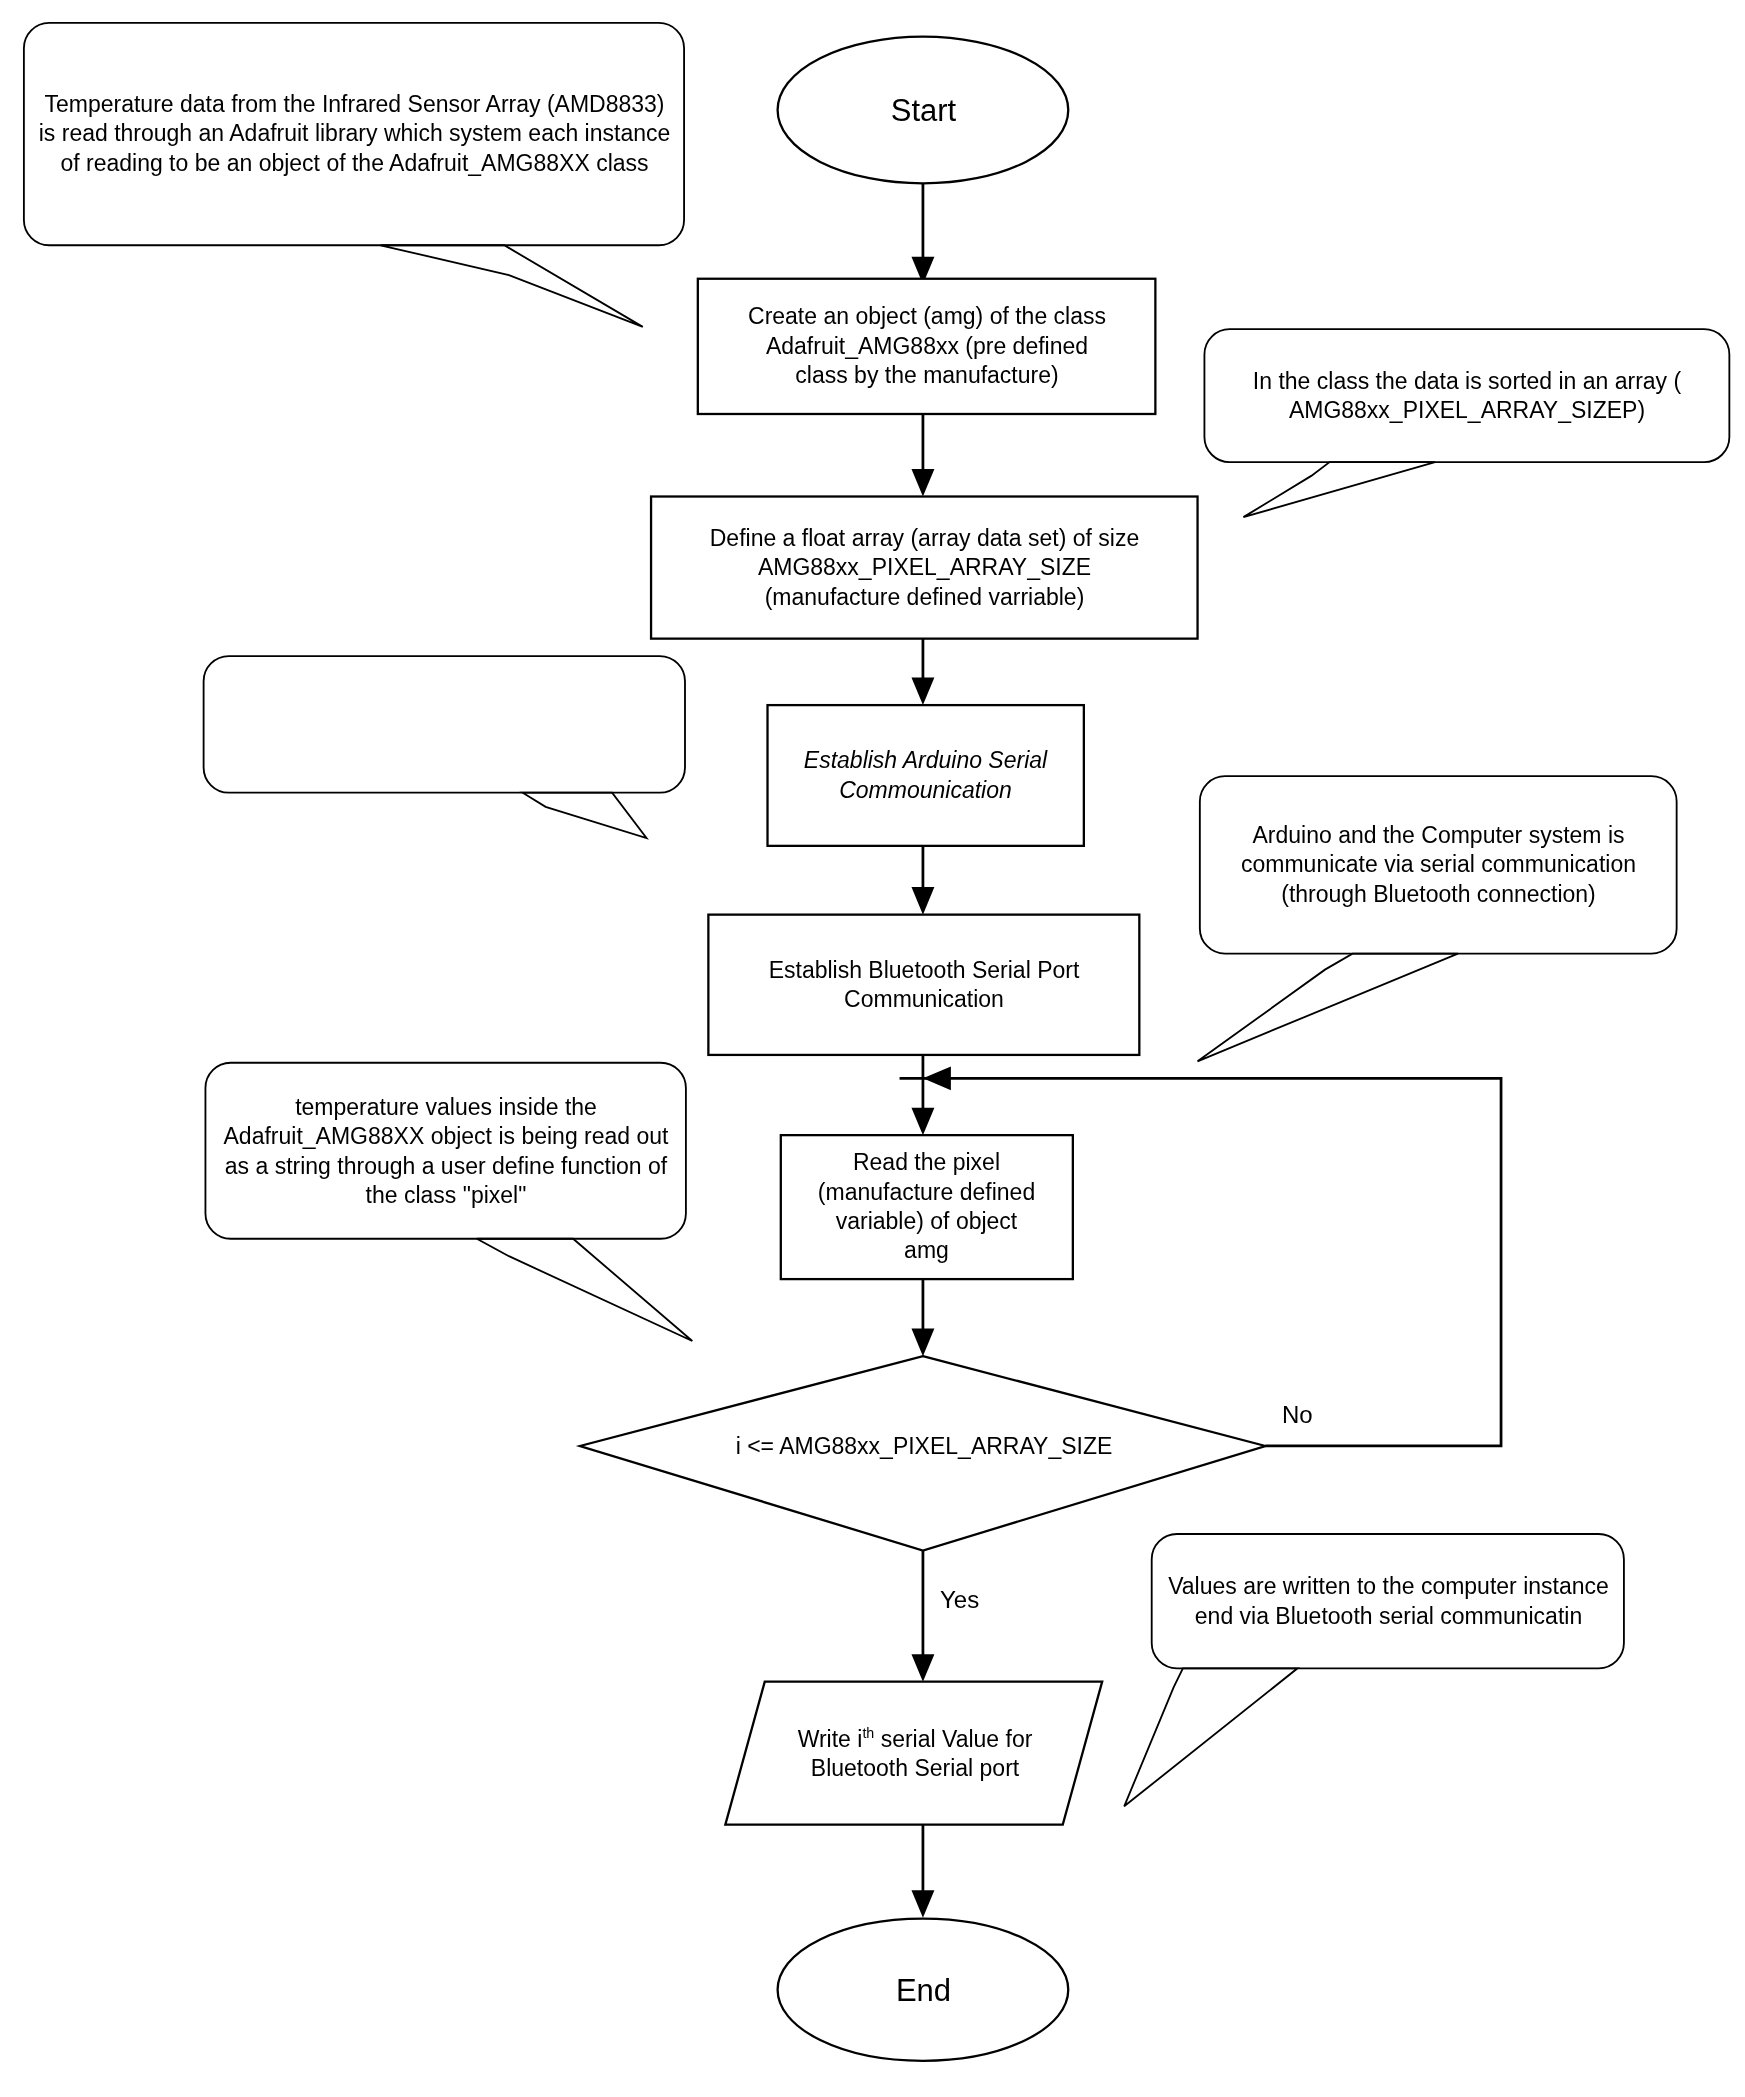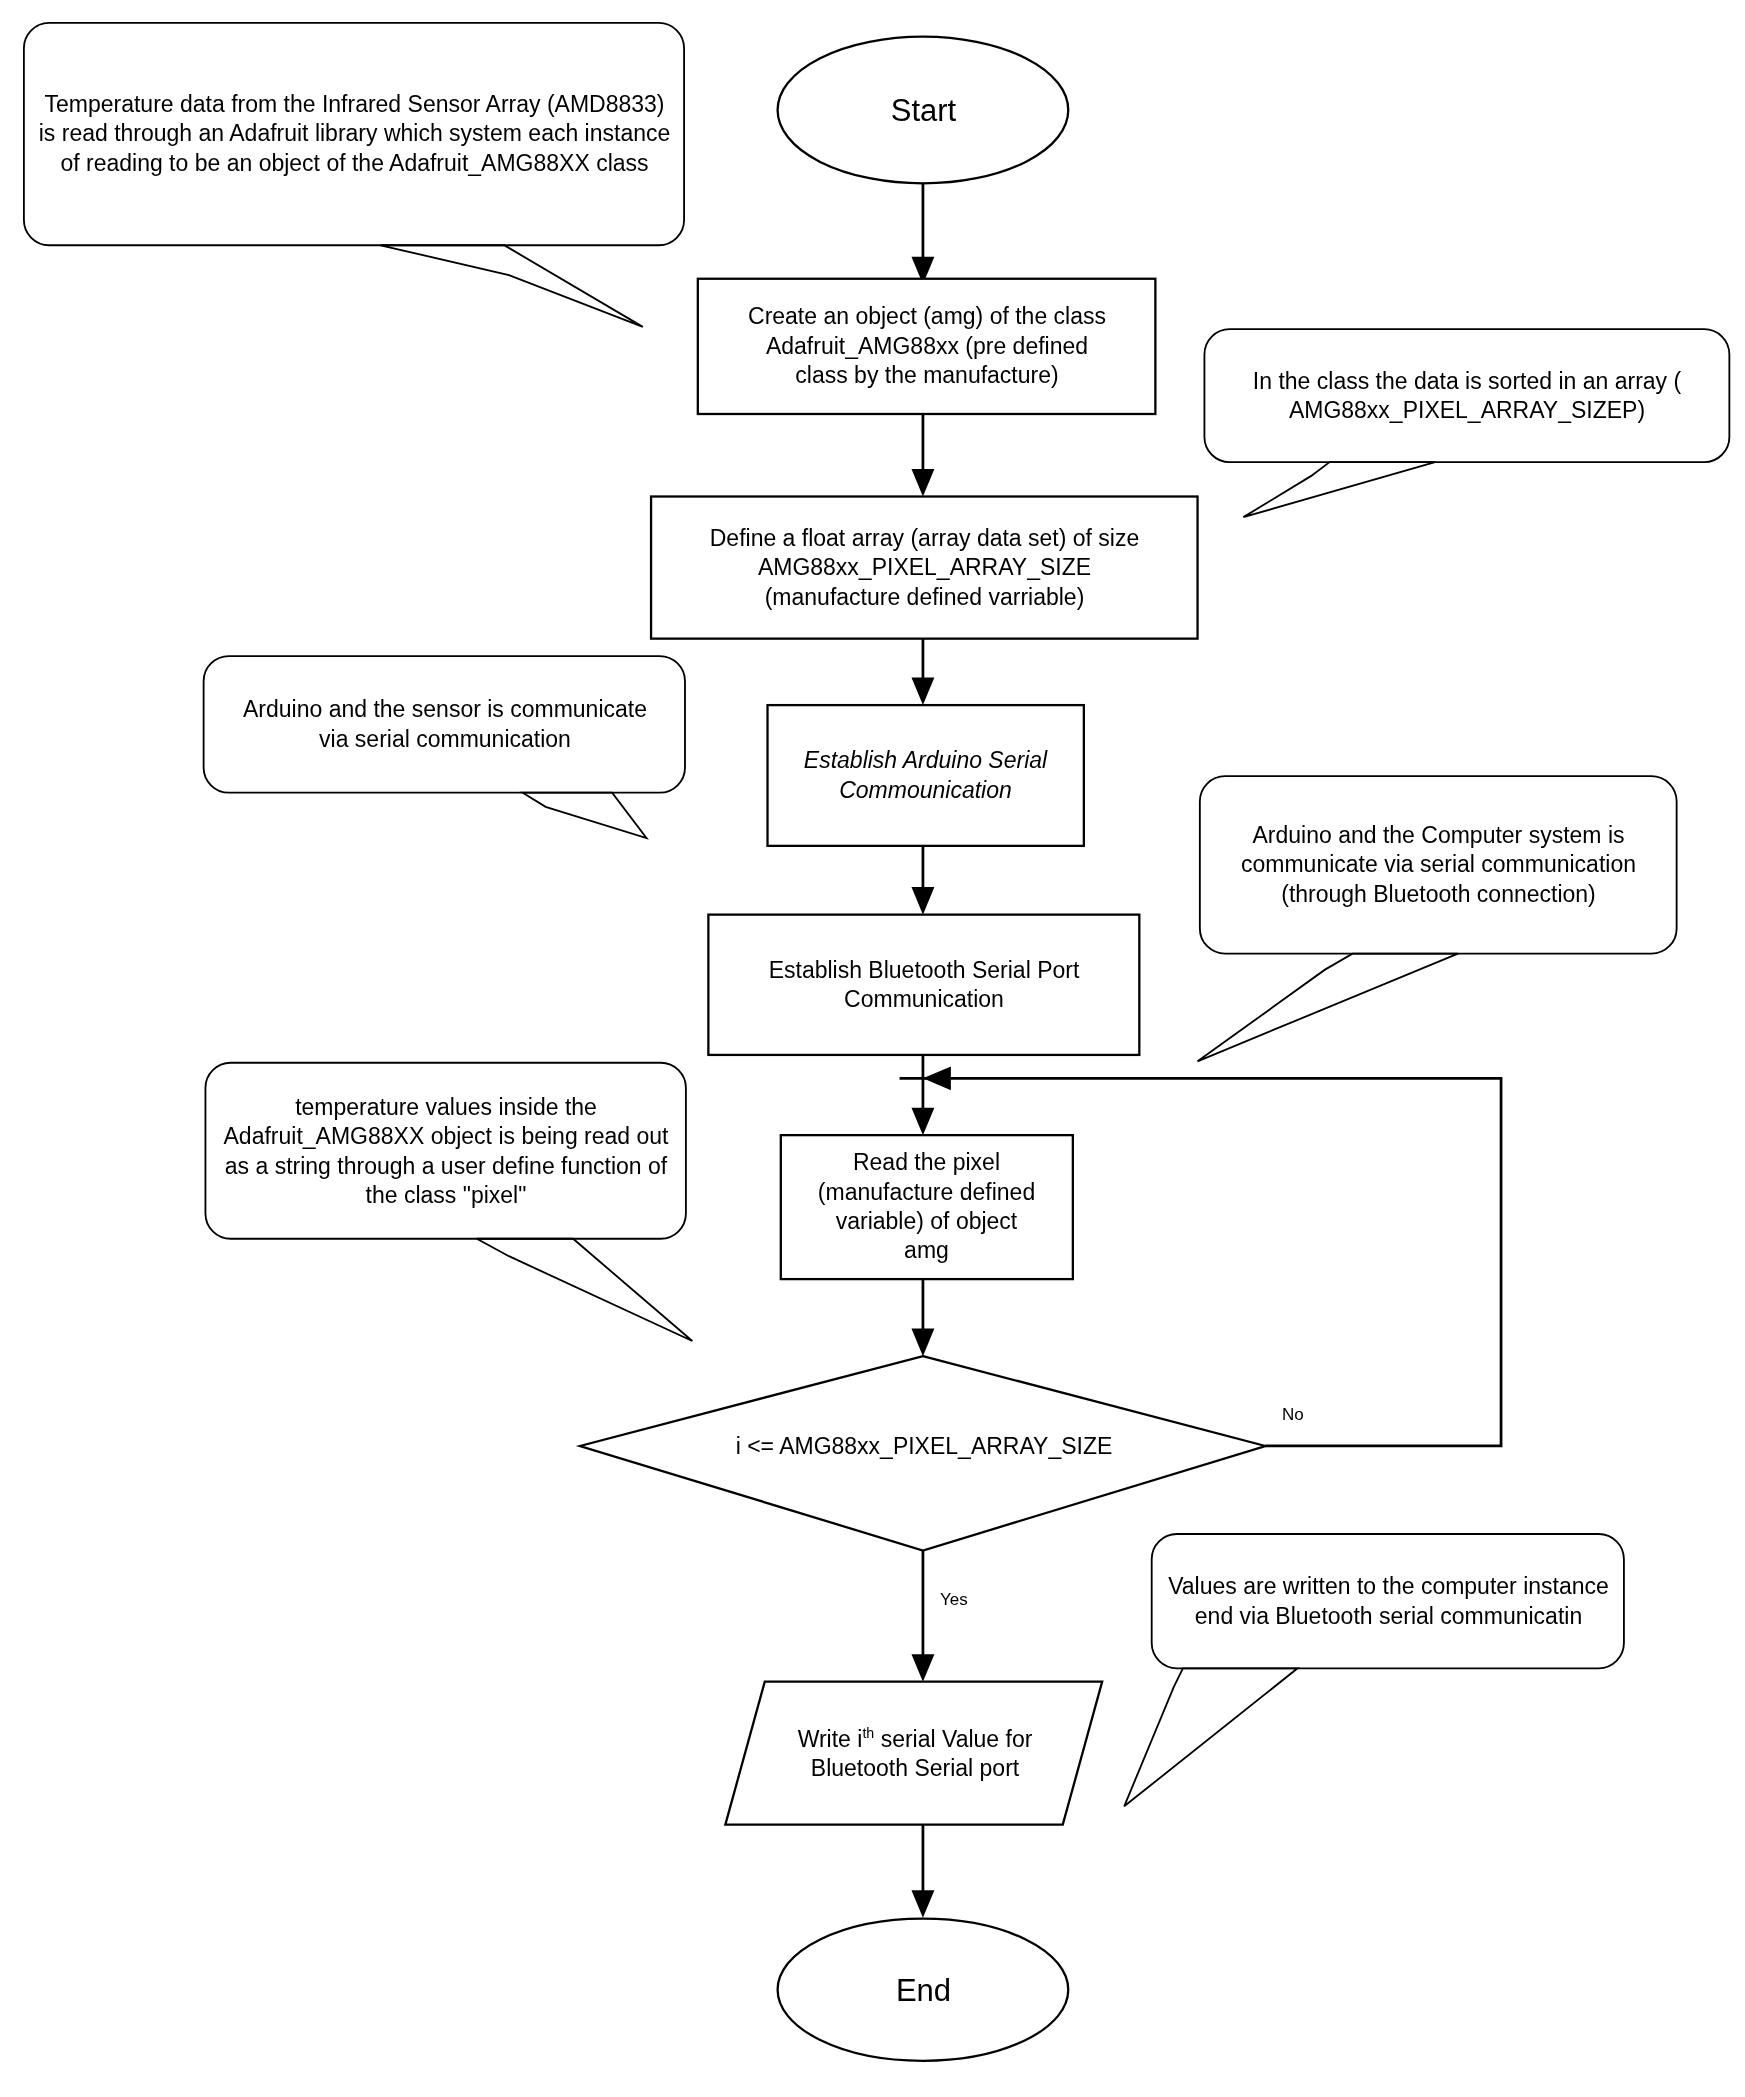--- a/index.html
+++ b/index.html
@@ -32,21 +32,21 @@
     align-items: center;
     justify-content: center;
     text-align: center;
     line-height: 1.28;
     white-space: pre-line;
     pointer-events: none;
     font-family: "Liberation Sans", sans-serif;
   }
   .t-node   { font-size: 23px; }
   .t-callout{ font-size: 23px; }
-  .t-branch { font-size: 17px; }
+  .t-branch { font-size: 24px; }
   .t-term   { font-size: 31px; }
   .shape-stroke { fill: #ffffff; stroke: #000000; stroke-width: 5; }
   .shape-stroke-thin { fill: #ffffff; stroke: #000000; stroke-width: 4; }
   .conn { fill: none; stroke: #000000; stroke-width: 6; }
   .conn-thin { fill: none; stroke: #000000; stroke-width: 4; }
   .arrowhead { fill: #000000; stroke: none; }
   .sup { font-size: 0.62em; vertical-align: super; }
 </style>
 </head>
 <body>
@@ -183,21 +183,20 @@
     <div style="white-space:nowrap;">
       <span>Write i</span><span class="sup">th</span><span> serial Value for</span>
     </div>
     <div style="white-space:nowrap;">Bluetooth Serial port</div>
   </div>
 
   <div class="node-text t-callout" style="left:38px; top:27.5px; width:633px; height:213px; white-space:normal;">Temperature data from the Infrared Sensor Array (AMD8833) is read through an Adafruit library which system each instance of reading to be an object of the Adafruit_AMG88XX class</div>
 
   <div class="node-text t-callout" style="left:1218px; top:334px; width:498px; height:124px; white-space:normal;">In the class the data is sorted in an array ( AMG88xx_PIXEL_ARRAY_SIZEP)</div>
 
-  <div class="node-text t-callout" style="left:227px; top:661px; width:436px; height:127px; white-space:normal;">Arduino and the sensor is communicate via serial communication</div>
 
   <div class="node-text t-callout" style="left:1214px; top:781px; width:449px; height:168px; white-space:normal;">Arduino and the Computer system is communicate via serial communication (through Bluetooth connection)</div>
 
   <div class="node-text t-callout" style="left:215px; top:1068px; width:462px; height:167px; white-space:normal;">temperature values inside the Adafruit_AMG88XX object is being read out as a string through a user define function of the class "pixel"</div>
 
   <div class="node-text t-callout" style="left:1166px; top:1539px; width:445px; height:125px; white-space:normal;">Values are written to the computer instance end via Bluetooth serial communicatin</div>
 
 </div>
 
 

